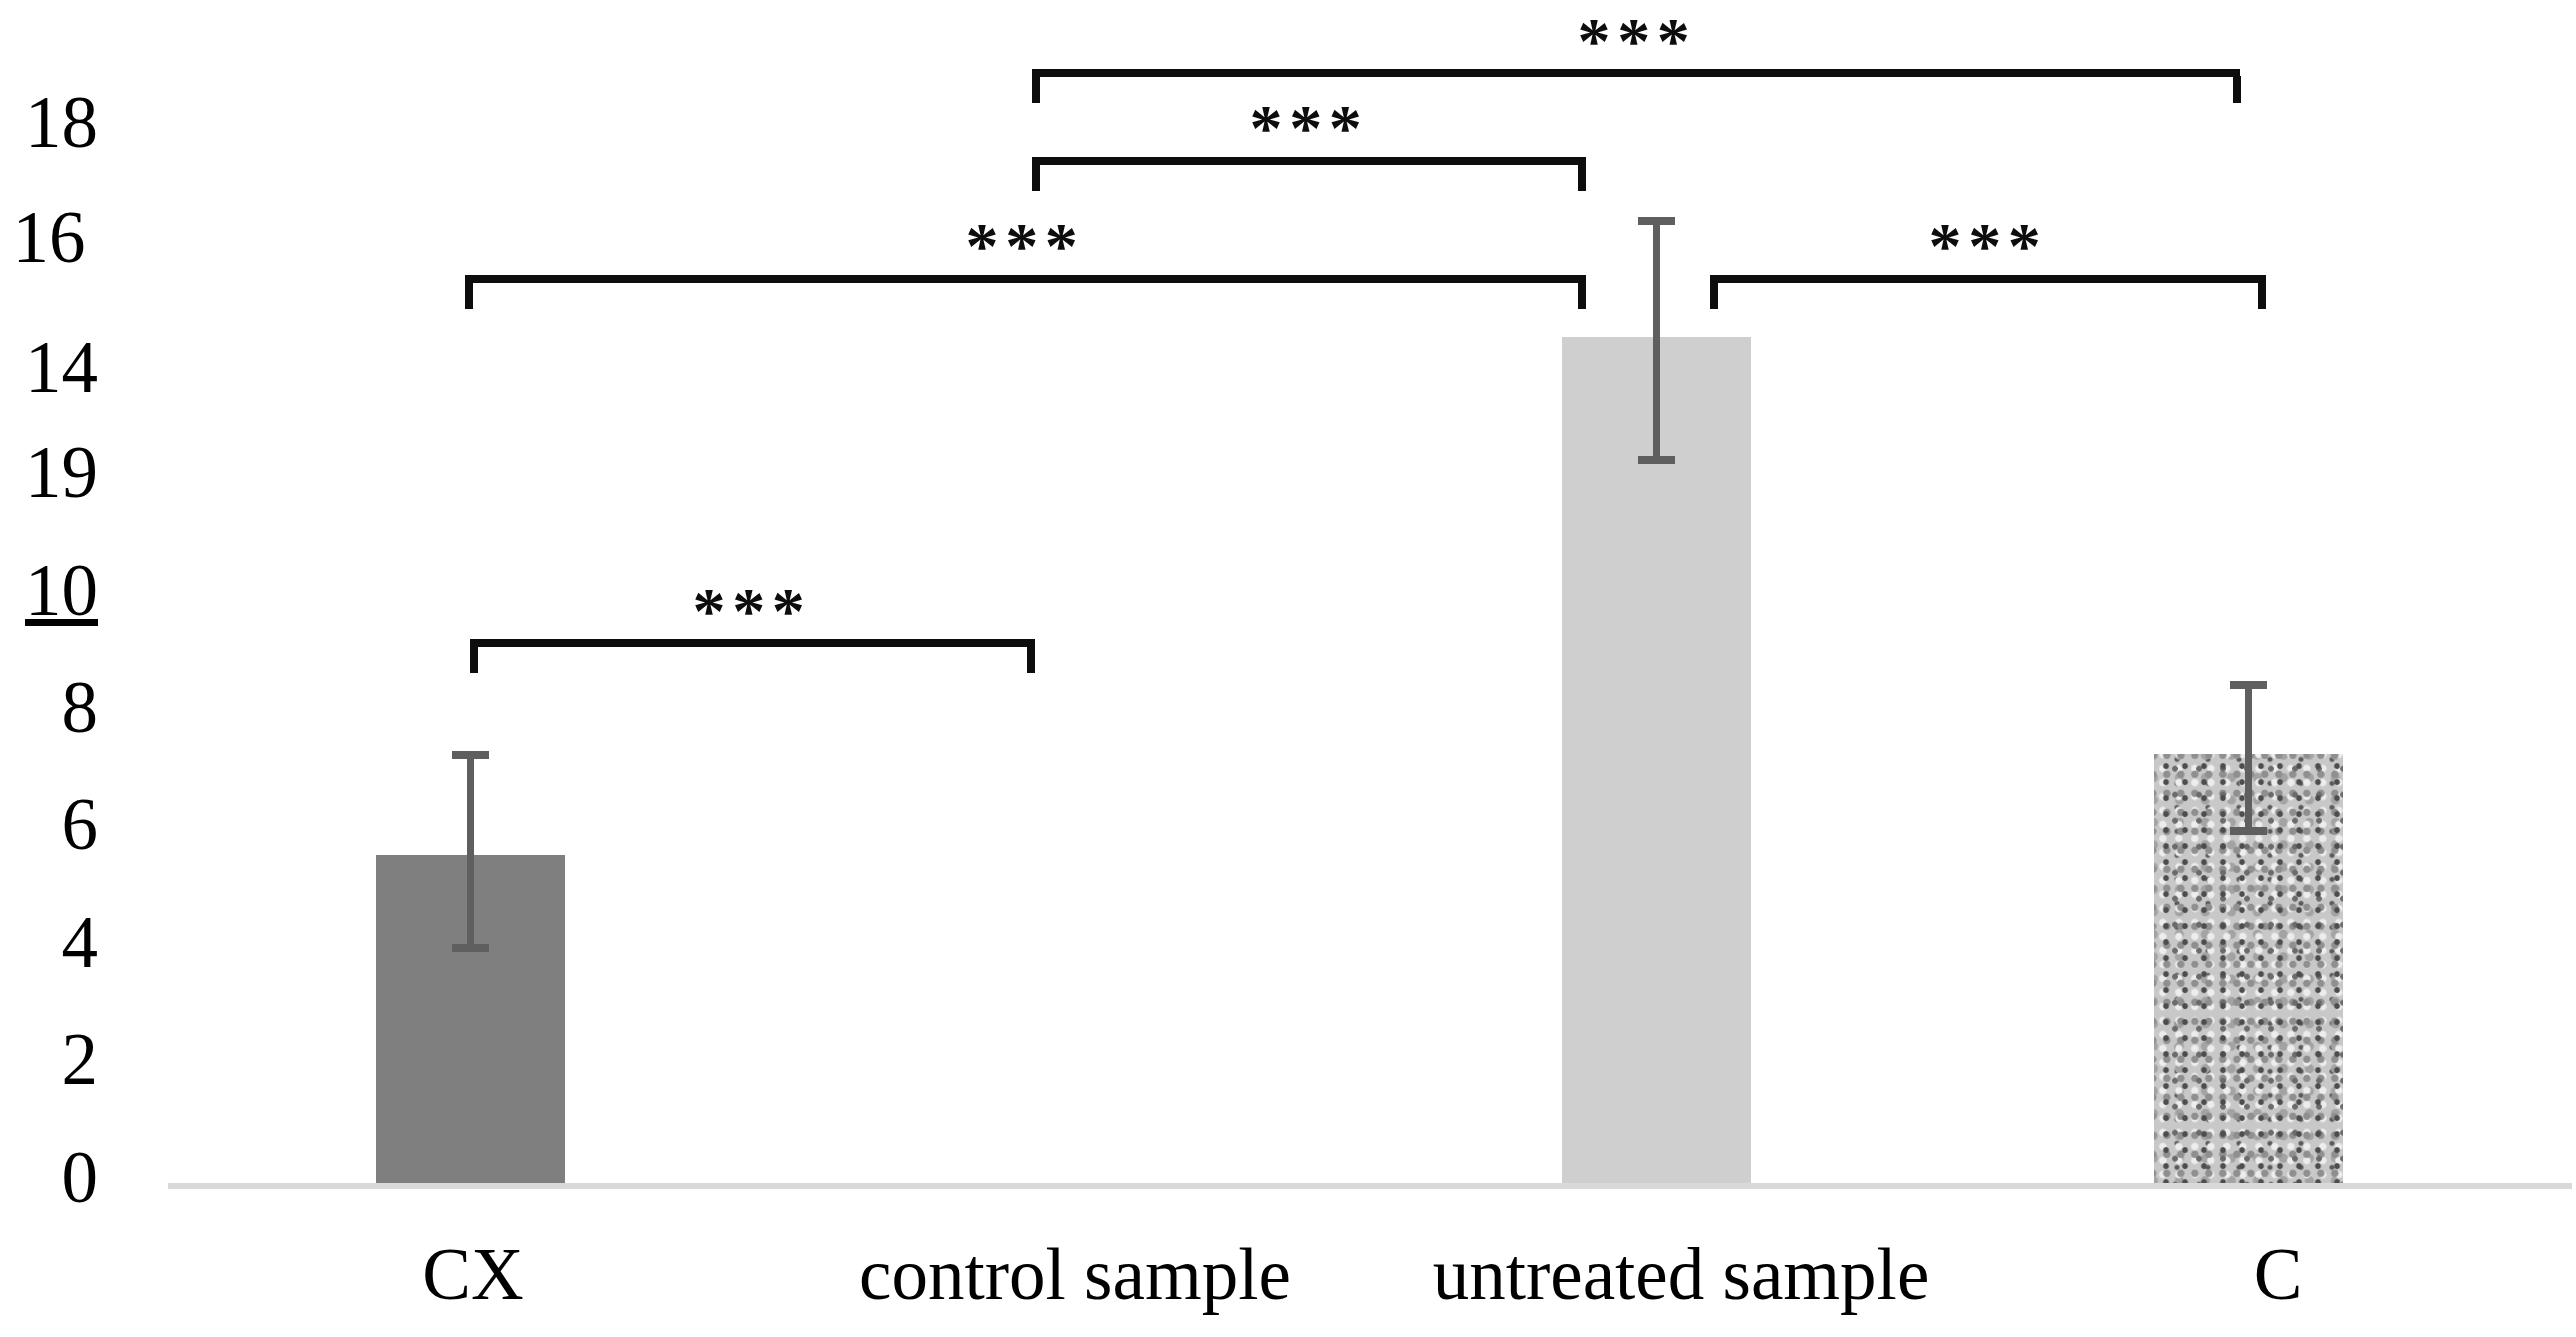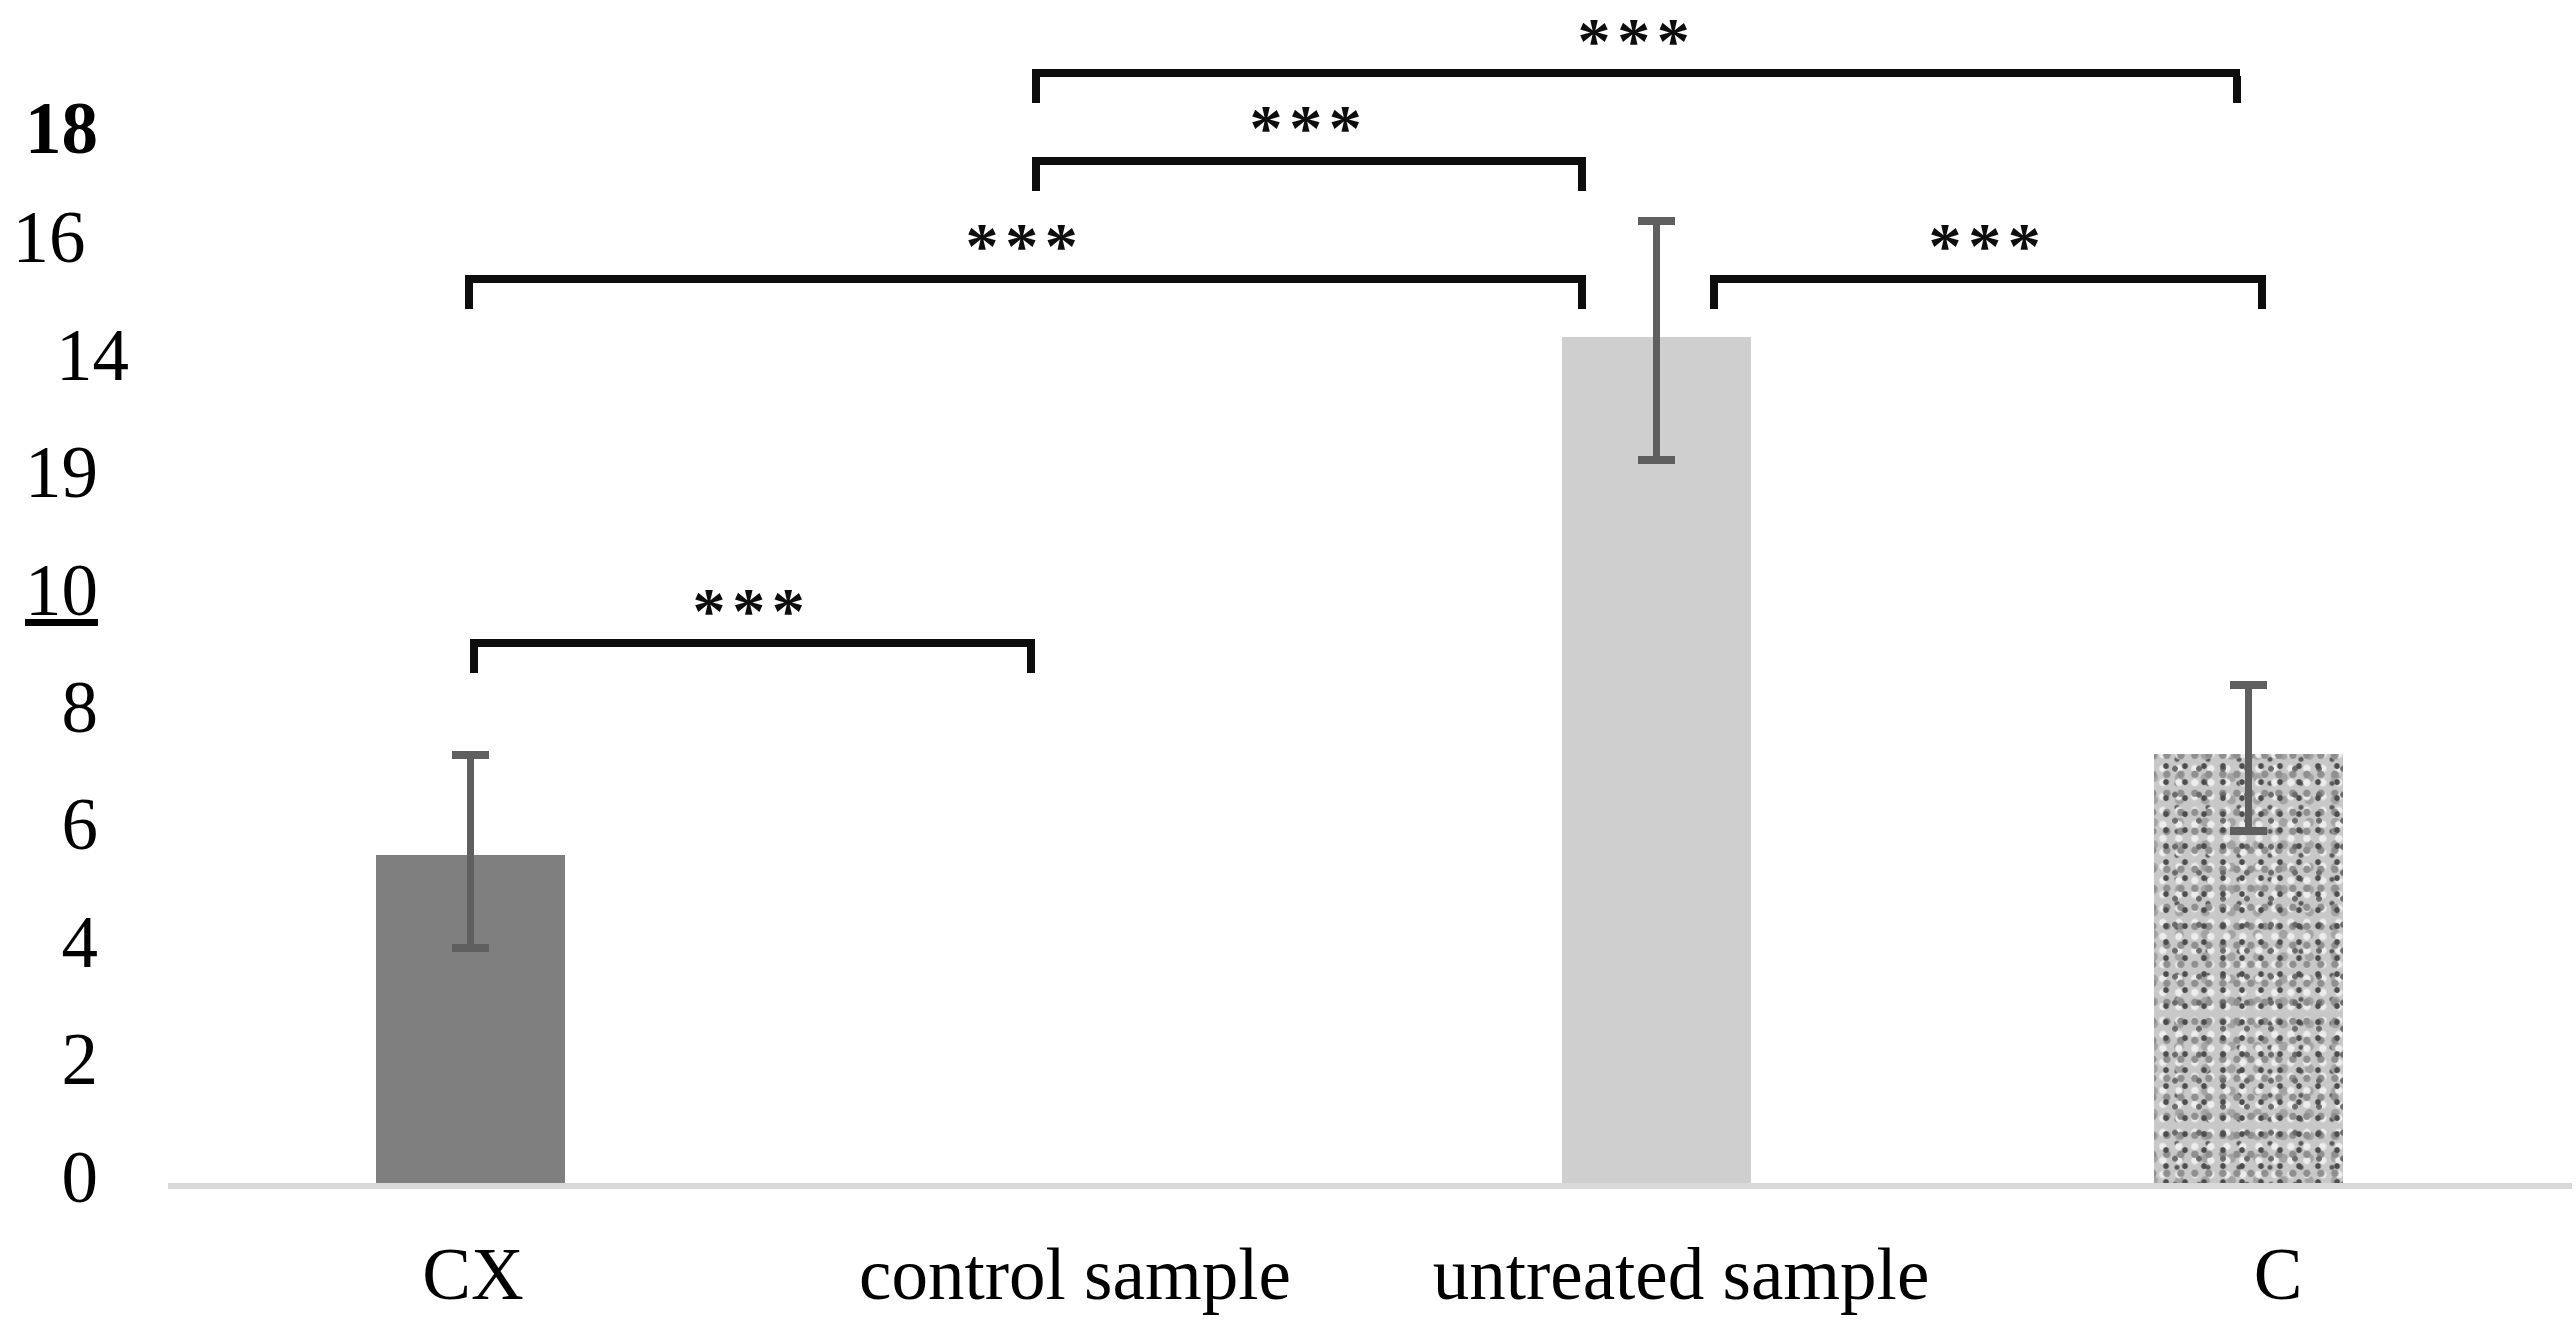--- a/index.html
+++ b/index.html
@@ -43,23 +43,23 @@
 
 <div id="figure">
   <div id="yticks">
       <div class="ytick" style="top: 1141px;">0</div>
       <div class="ytick" style="top: 1023px;">2</div>
       <div class="ytick" style="top: 906px;">4</div>
       <div class="ytick" style="top: 788px;">6</div>
       <div class="ytick" style="top: 671px;">8</div>
       <div class="ytick" style="top: 554px; text-decoration: underline;">10</div>
       <div class="ytick" style="top: 436px;">19</div>
-      <div class="ytick" style="top: 319px; margin-left: 31px;">14</div>
+      <div class="ytick" style="top: 331px;">14</div>
       <div class="ytick" style="top: 201px; text-align: center;">16</div>
-      <div class="ytick" style="top: 92px; font-weight: bold;">18</div>
+      <div class="ytick" style="top: 86px;">18</div>
     </div>
   <div id="plot">
       <div class="bar" style="left: 376px; top: 855px; width: 189px; height: 329px; background: rgb(127, 127, 127);"></div>
       <div class="err-line" style="left: 467px; top: 754px; height: 194px; background: rgb(95, 95, 95);"></div>
       <div class="err-cap" style="left: 452px; top: 751px; background: rgb(95, 95, 95);"></div>
       <div class="err-cap" style="left: 452px; top: 944px; background: rgb(95, 95, 95);"></div>
       <div class="bar" style="left: 1562px; top: 337px; width: 189px; height: 846px; background: rgb(207, 207, 207);"></div>
       <div class="err-line" style="left: 1653px; top: 220px; height: 241px; background: rgb(95, 95, 95);"></div>
       <div class="err-cap" style="left: 1638px; top: 217px; background: rgb(95, 95, 95);"></div>
       <div class="err-cap" style="left: 1638px; top: 456px; background: rgb(95, 95, 95);"></div>

